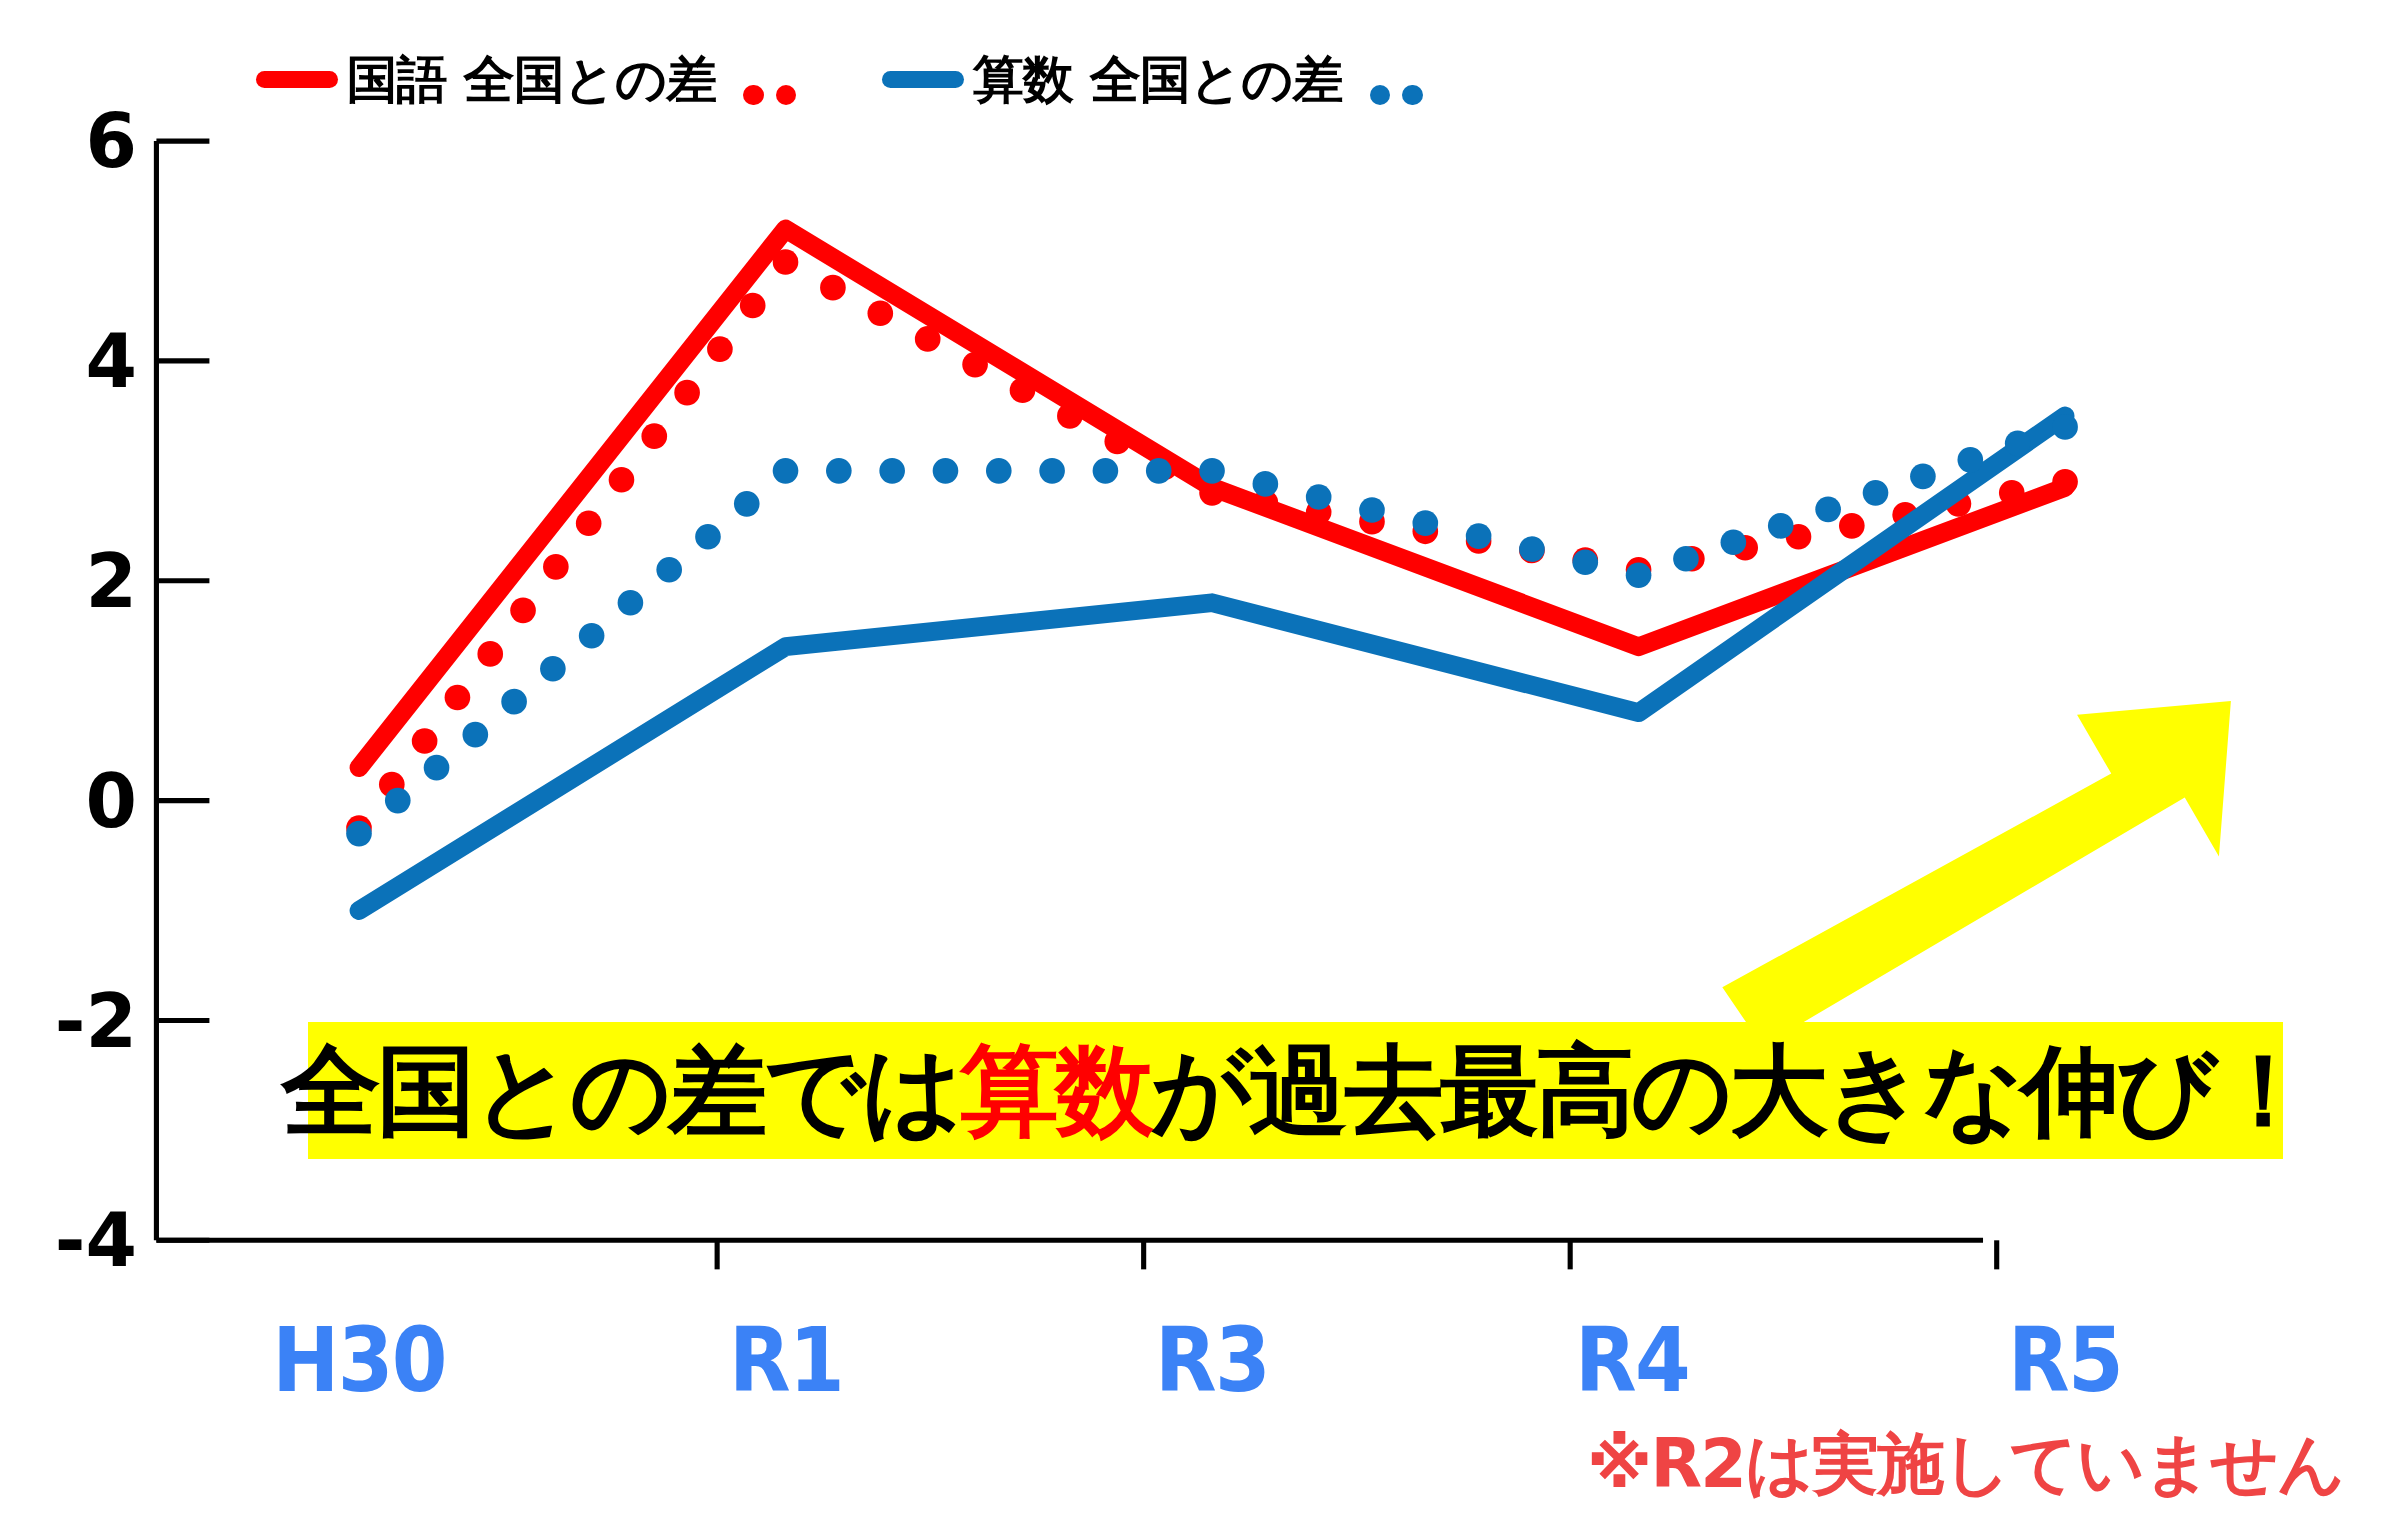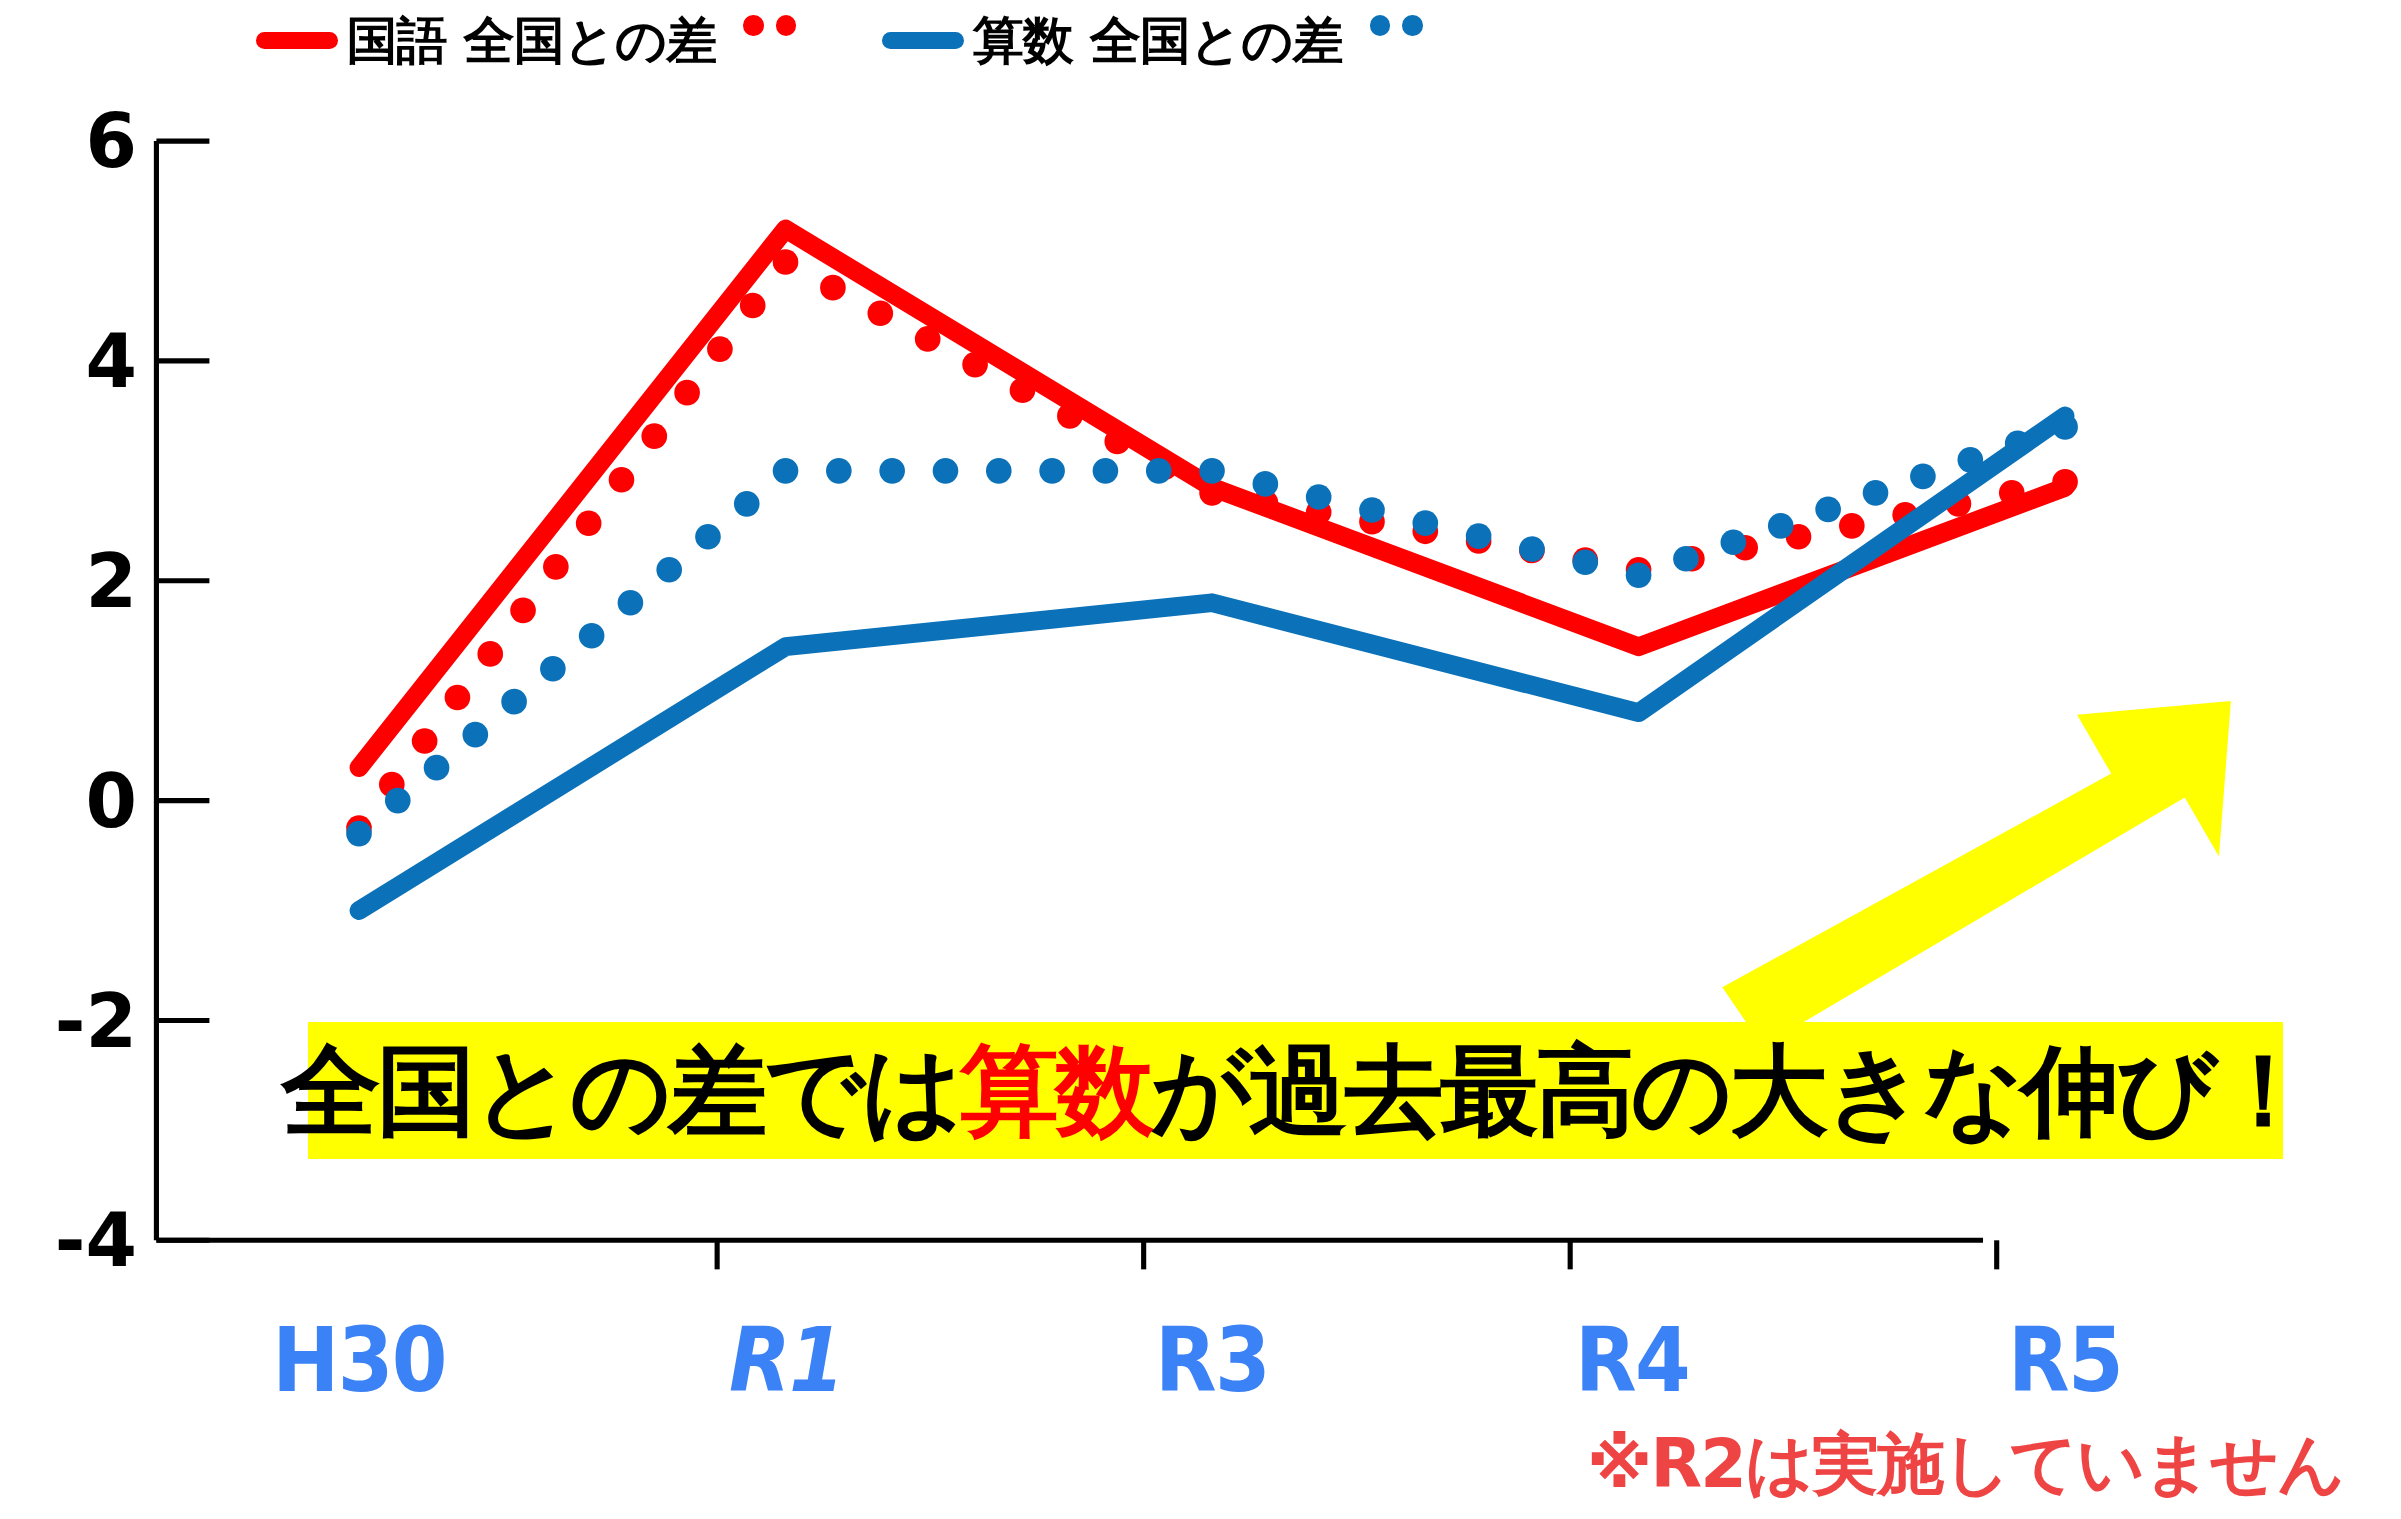--- a/index.html
+++ b/index.html
@@ -2,21 +2,21 @@
 <html style="font-size:13.7px"><head>
 <meta charset="utf-8">
 <style>
   html,body{margin:0;padding:0;background:#ffffff;}
   body{font-family:"Liberation Sans","DejaVu Sans",sans-serif;}
   #root{position:relative;width:2401px;height:1519px;background:#fff;overflow:hidden;}
 
   
   #legend{
     position:absolute;left:256px;top:15.4px;width:2120px;height:90px;
-    display:flex;align-items:flex-start;justify-content:flex-start;gap:8px;
+    display:flex;align-items:flex-end;justify-content:flex-start;gap:8px;
   }
   .leg-item{display:flex;align-items:center;white-space:nowrap;}
   .leg-label{
     font-family:"DejaVu Sans",sans-serif;
     font-size:51px;font-weight:700;color:#000;letter-spacing:-0.9px;
     line-height:1;
   }
   .swatch-solid{width:82px;height:17px;border-radius:8.5px;margin-right:8.5px;}
   .swatch-dot{display:flex;align-items:center;margin:0 13.7px 0 19px;}
   .swatch-dot i{display:block;width:20.5px;height:20.5px;border-radius:50%;margin-right:12px;}
@@ -203,21 +203,21 @@
       <div class="ytick" style="left: 0px; width: 137px; top: 141px;">6</div>
       <div class="ytick" style="left: 0px; width: 137px; top: 361px;">4</div>
       <div class="ytick" style="left: 0px; width: 137px; top: 581px;">2</div>
       <div class="ytick" style="left: 0px; width: 137px; top: 801px;">0</div>
       <div class="ytick" style="left: 0px; width: 137px; top: 1021px;">-2</div>
       <div class="ytick" style="left: 0px; width: 137px; top: 1240px;">-4</div>
     </div>
 
   <div id="xlabels">
       <div class="xtick" style="left: 359px;">H30</div>
-      <div class="xtick" style="left: 786px; font-style: italic;">R1</div>
+      <div class="xtick" style="left: 786px;">R1</div>
       <div class="xtick" style="left: 1212px;">R3</div>
       <div class="xtick" style="left: 1632px;">R4</div>
       <div class="xtick" style="left: 2065px; text-align: center;">R5</div>
     </div>
 
   <div id="banner">
     <div class="btxt"><span>全国との差では</span><span class="hl">算数</span><span>が過去最高の大きな伸び！</span></div>
   </div>
 
   <div id="note">※R2は実施していません</div>

